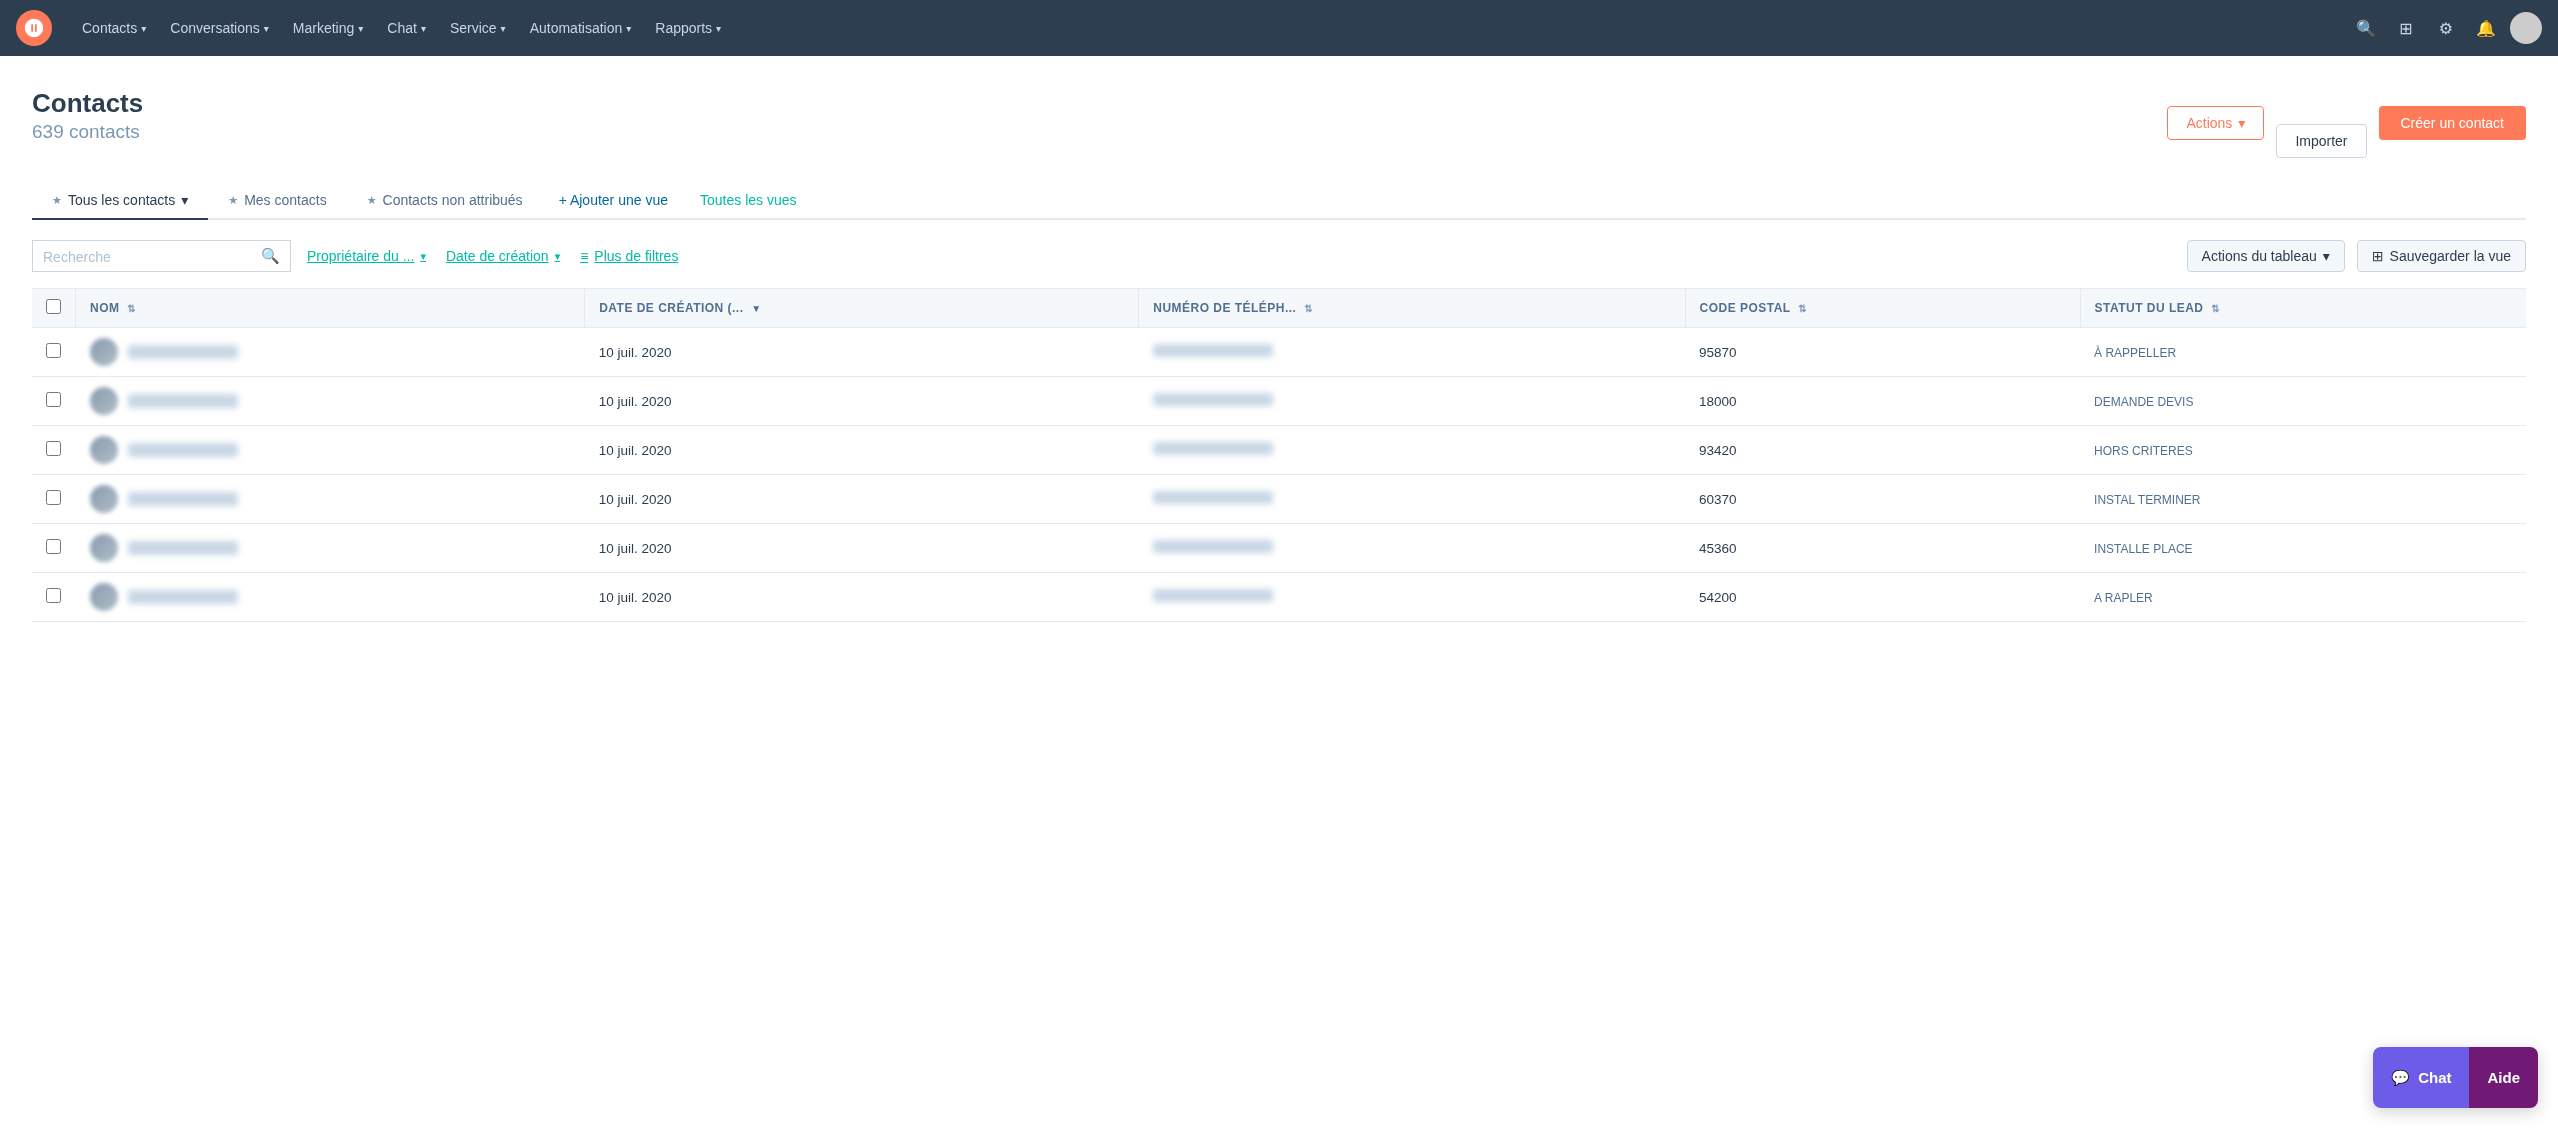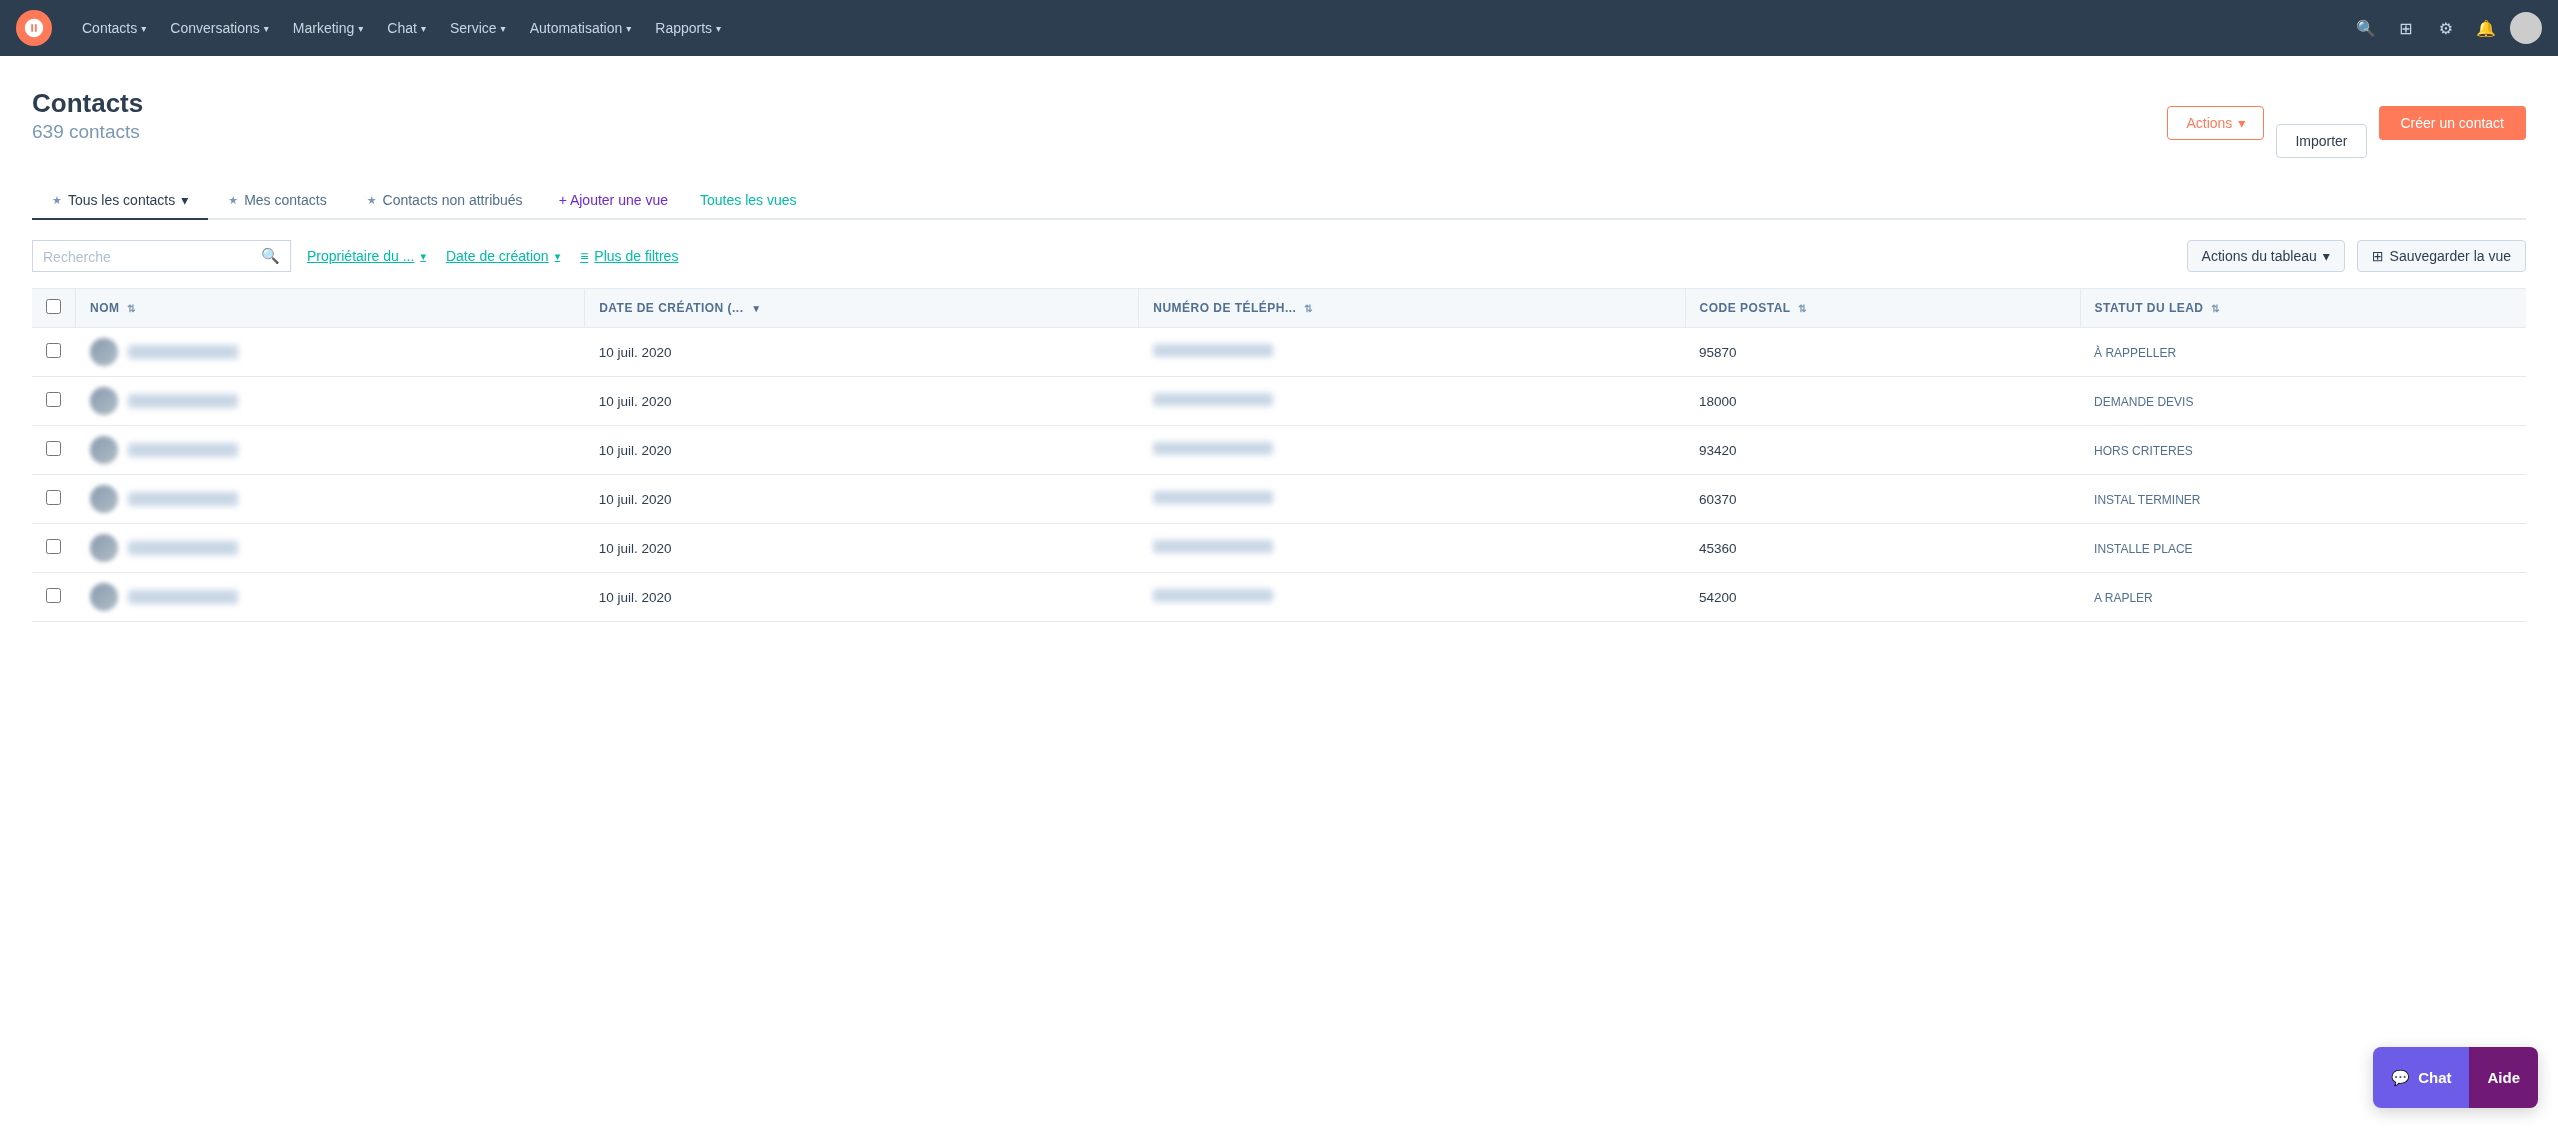--- a/index.html
+++ b/index.html
@@ -134,21 +134,21 @@
     }
     .tab.active {
       color: #2d3e50;
       border-bottom: 2px solid #2d3e50;
       font-weight: 500;
     }
     .tab .pin-icon { font-size: 11px; color: #7c98b6; }
     .tab-add {
       padding: 10px 16px;
       font-size: 14px;
-      color: #6d28d9;
+      color: #0369a1;
       cursor: pointer;
       display: flex; align-items: center; gap: 4px;
     }
     .tab-all-views {
       padding: 10px 16px;
       font-size: 14px;
       color: #00bda5;
       cursor: pointer;
       font-weight: 500;
     }

